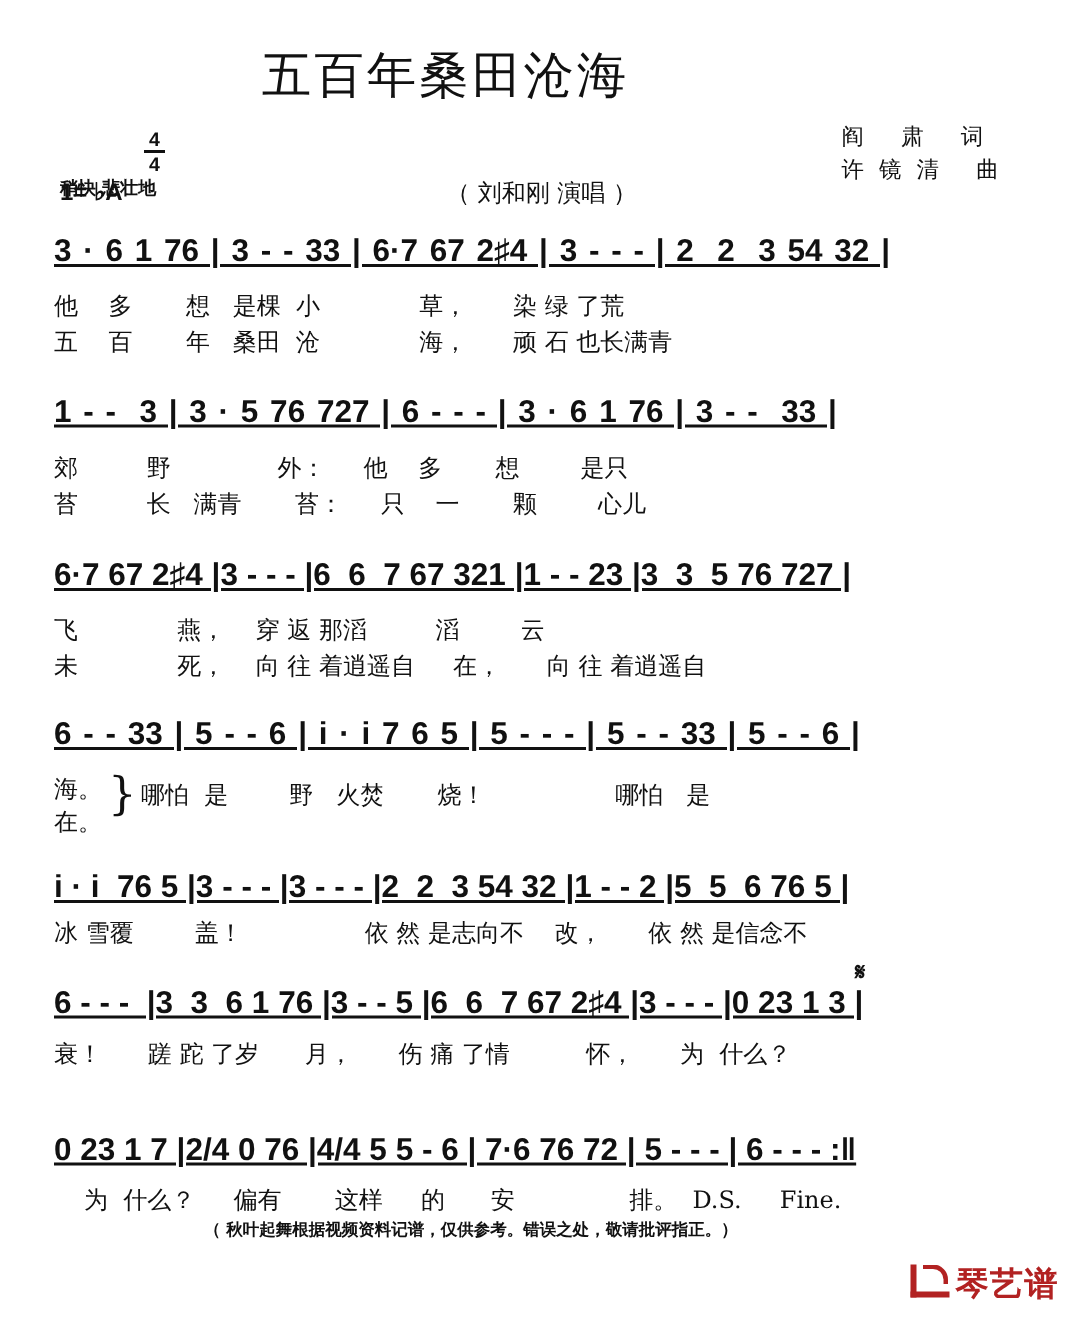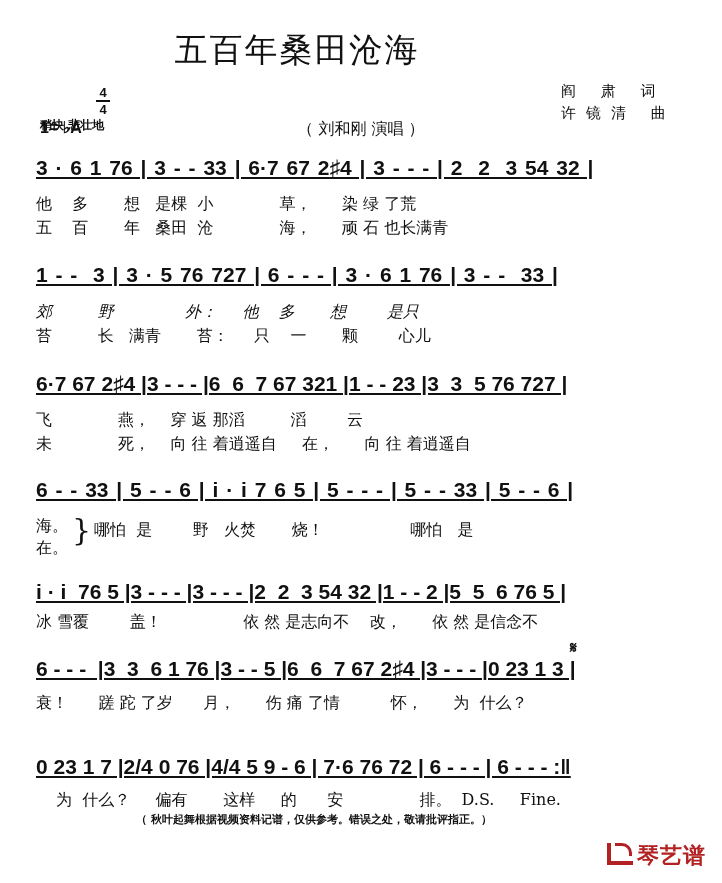--- a/index.html
+++ b/index.html
@@ -34,40 +34,40 @@
 <div class="abs tempo">稍快 悲壮地</div>
 
 <div class="abs credit" style="left:561px; top:82px;">阎 肃 词</div>
 <div class="abs credit" style="left:561px; top:104px;">许镜清 曲</div>
 
 <div class="abs notes" style="left:36px; top:156px; word-spacing:2px;">3 · 6 1 76 | 3 - - 33 | 6·7 67 2♯4 | 3 - - - | 2  2  3 54 32 |</div>
 <div class="abs lyric" style="left:36px; top:194px;">他    多       想   是棵  小             草，      染 绿 了荒</div>
 <div class="abs lyric" style="left:36px; top:218px;">五    百       年   桑田  沧             海，      顽 石 也长满青</div>
 
 <div class="abs notes" style="left:36px; top:263px; word-spacing:2px;">1 - -  3 | 3 · 5 76 727 | 6 - - - | 3 · 6 1 76 | 3 - -  33 |</div>
-<div class="abs lyric" style="left:36px; top:302px;font-style:italic;">郊         野              外：     他    多       想        是只</div>
+<div class="abs lyric" style="left:36px; top:302px;">郊         野              外：     他    多       想        是只</div>
 <div class="abs lyric" style="left:36px; top:326px;">苔         长   满青       苔：     只    一       颗        心儿</div>
 
 <div class="abs notes" style="left:36px; top:372px;">6·7 67 2♯4 |3 - - - |6  6  7 67 321 |1 - - 23 |3  3  5 76 727 |</div>
 <div class="abs lyric" style="left:36px; top:410px;">飞             燕，    穿 返 那滔         滔        云</div>
 <div class="abs lyric" style="left:36px; top:434px;">未             死，    向 往 着逍遥自     在，      向 往 着逍遥自</div>
 
 <div class="abs notes" style="left:36px; top:478px; word-spacing:2px;">6 - - 33 | 5 - - 6 | i · i 7 6 5 | 5 - - - | 5 - - 33 | 5 - - 6 |</div>
 <div class="abs lyric" style="left:36px; top:516px;">海。</div>
 <div class="abs lyric" style="left:36px; top:538px;">在。</div>
 <div class="abs lyric" style="left:72px; top:510px; font-size:30px; line-height:40px;">}</div>
 <div class="abs lyric" style="left:94px; top:520px;">哪怕  是        野   火焚       烧！                 哪怕   是</div>
 
 <div class="abs notes" style="left:36px; top:580px;">i · i  76 5 |3 - - - |3 - - - |2  2  3 54 32 |1 - - 2 |5  5  6 76 5 |</div>
 <div class="abs lyric" style="left:36px; top:612px;">冰 雪覆        盖！                依 然 是志向不    改，      依 然 是信念不</div>
 
 <div class="abs notes" style="left:36px; top:657px;">6 - - -  |3  3  6 1 76 |3 - - 5 |6  6  7 67 2♯4 |3 - - - |0 23 1 3 |</div>
 <div class="abs" style="left:570px; top:638px; font-size:16px; font-weight:bold;">𝄋</div>
 <div class="abs lyric" style="left:36px; top:693px;">衰！      蹉 跎 了岁      月，      伤 痛 了情          怀，      为  什么？</div>
 
-<div class="abs notes" style="left:36px; top:755px;">0 23 1 7 |2/4 0 76 |4/4 5 9 - 6 | 7·6 76 72 | 6 - - - | 6 - - - :‖</div>
+<div class="abs notes" style="left:36px; top:755px;">0 23 1 7 |2/4 0 76 |4/4 5 5 - 6 | 7·6 76 72 | 5 - - - | 6 - - - :‖</div>
 <div class="abs lyric" style="left:56px; top:790px;">为  什么？     偏有       这样     的      安               排。  D.S.     Fine.</div>
 
 <div class="abs footer-note">（ 秋叶起舞根据视频资料记谱，仅供参考。错误之处，敬请批评指正。）</div>
 
 <div class="abs logo">
   <span class="logo-mark"></span><span>琴艺谱</span>
 </div>
 
 </body></html>

